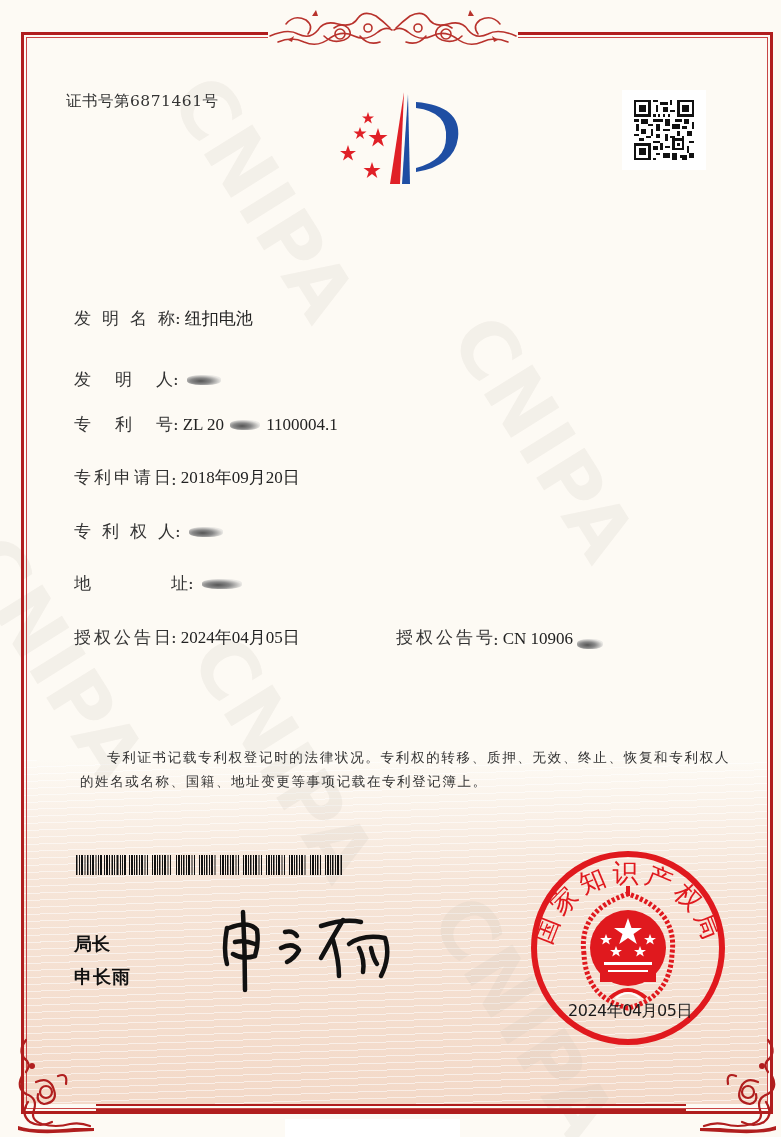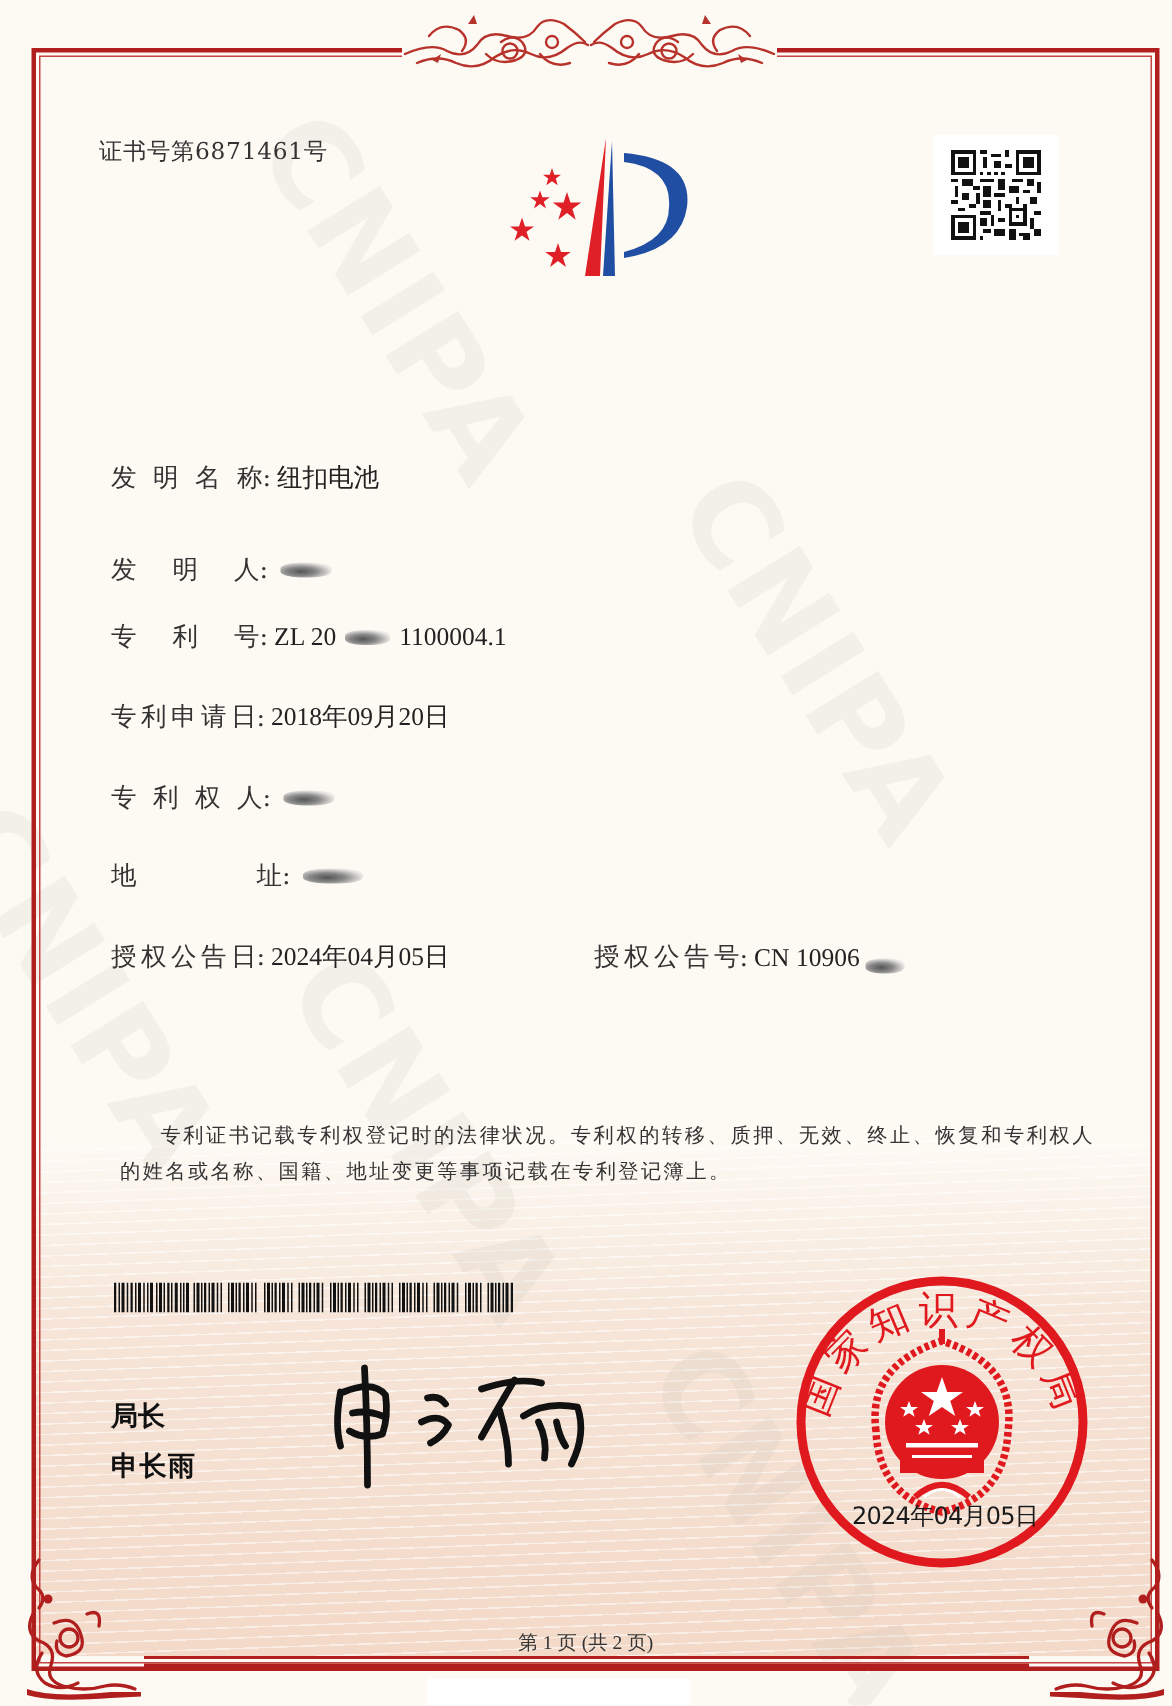--- a/index.html
+++ b/index.html
@@ -494,15 +494,14 @@
       <rect x="76" y="114" width="48" height="3" fill="#fff"></rect>
       <rect x="72" y="120" width="56" height="14" fill="#e0191e"></rect>
       <rect x="80" y="122" width="40" height="2" fill="#fff"></rect>
       <path d="M82 150 Q100 134 118 150" fill="none" stroke="#e0191e" stroke-width="4"></path>
       <path d="M88 150 Q100 140 112 150" fill="none" stroke="#fff" stroke-width="2"></path>
       <rect x="98" y="38" width="4" height="10" fill="#e0191e"></rect>
     </g>
   </svg>
   <div class="seal-date">2024年04月05日</div>
 
-  <div class="footer-page">第 1 页 (共 2 页)</div>
   <div class="under-strip"></div>
 </div>
 
 </body></html>

